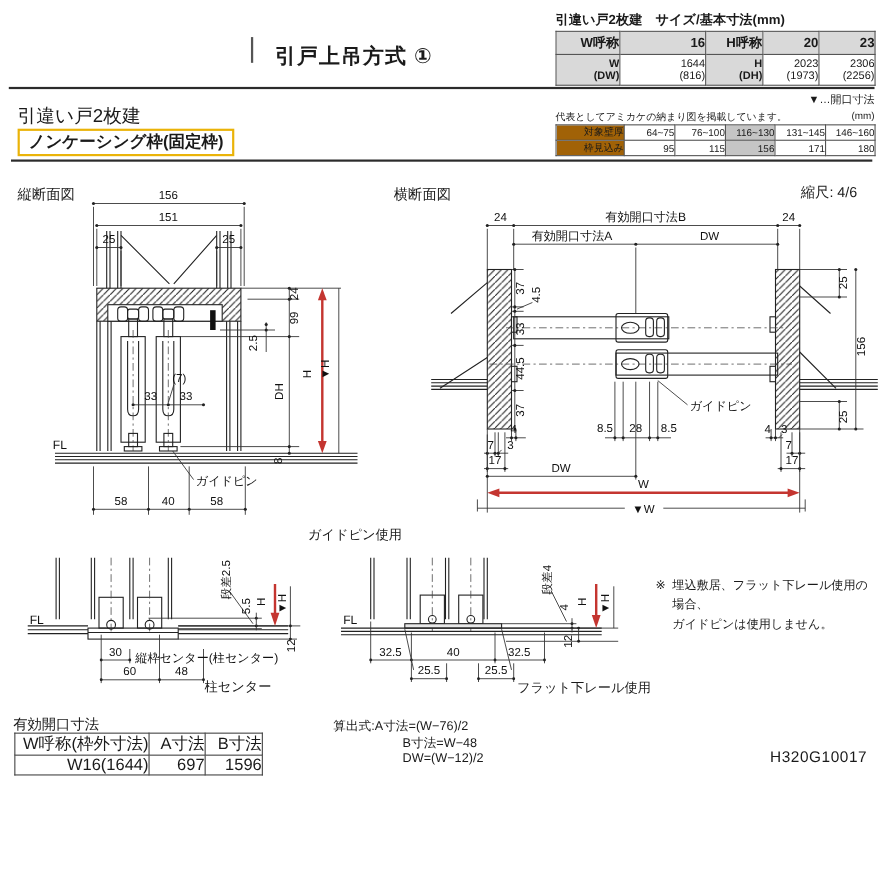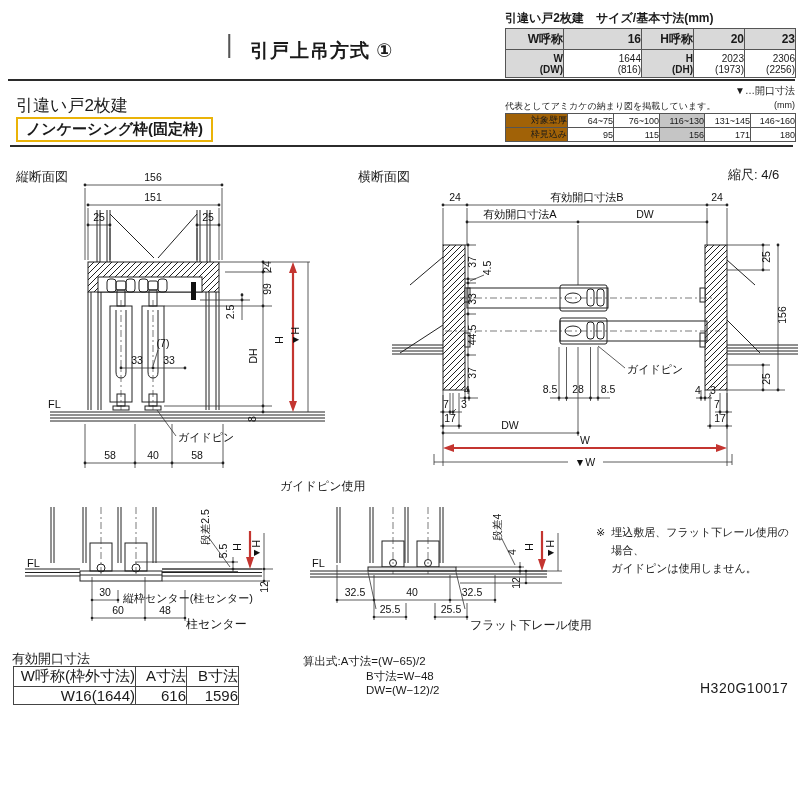--- a/index.html
+++ b/index.html
@@ -466,27 +466,27 @@
         <col style="width:52px">
       </colgroup>
     <tbody>
         <tr>
       <td>W呼称(枠外寸法)</td>
       <td>A寸法</td>
       <td>B寸法</td>
     </tr>
     <tr>
       <td>W16(1644)</td>
-      <td>616</td>
+      <td>697</td>
       <td>1596</td>
     </tr>
   </tbody>
     </table>
 
   <div class="abs formulas">
-    <div>算出式:A寸法=(W−65)/2</div>
+    <div>算出式:A寸法=(W−76)/2</div>
     <div class="ind">B寸法=W−48</div>
     <div class="ind">DW=(W−12)/2</div>
   </div>
 
   <div class="abs doc-number">H320G10017</div>
 
 </div>
 
 </body></html>

